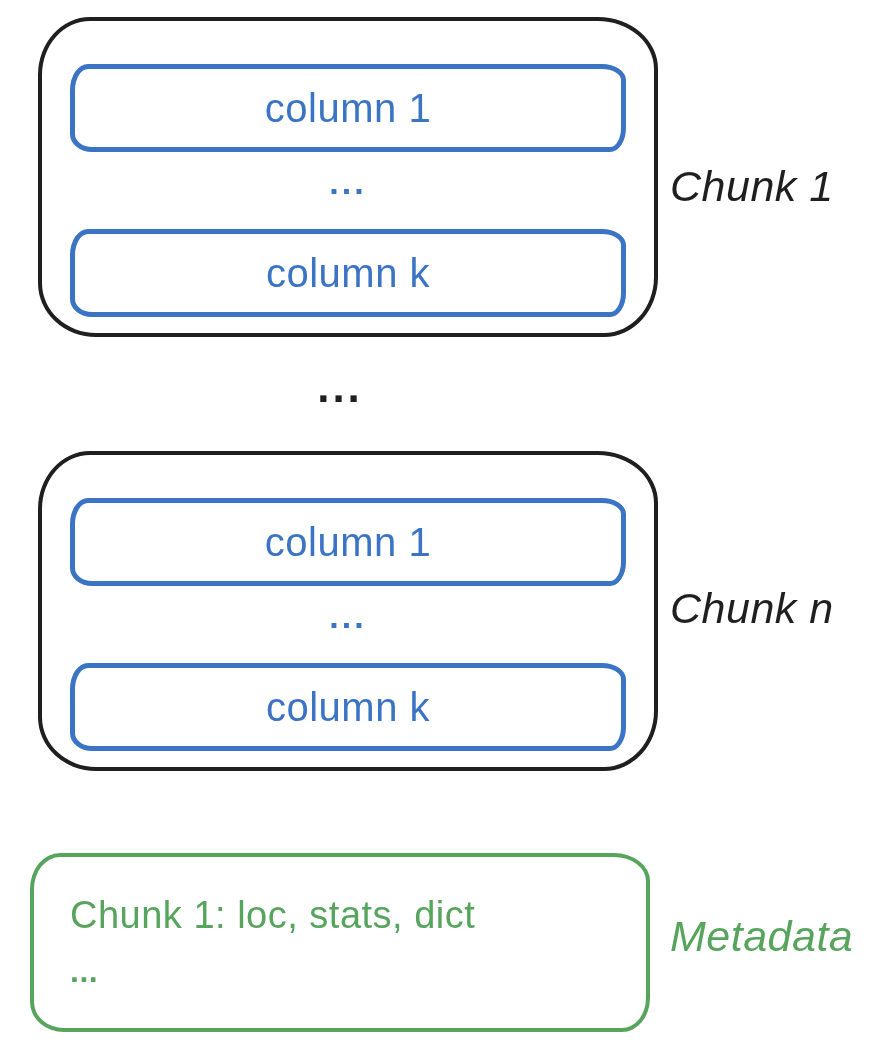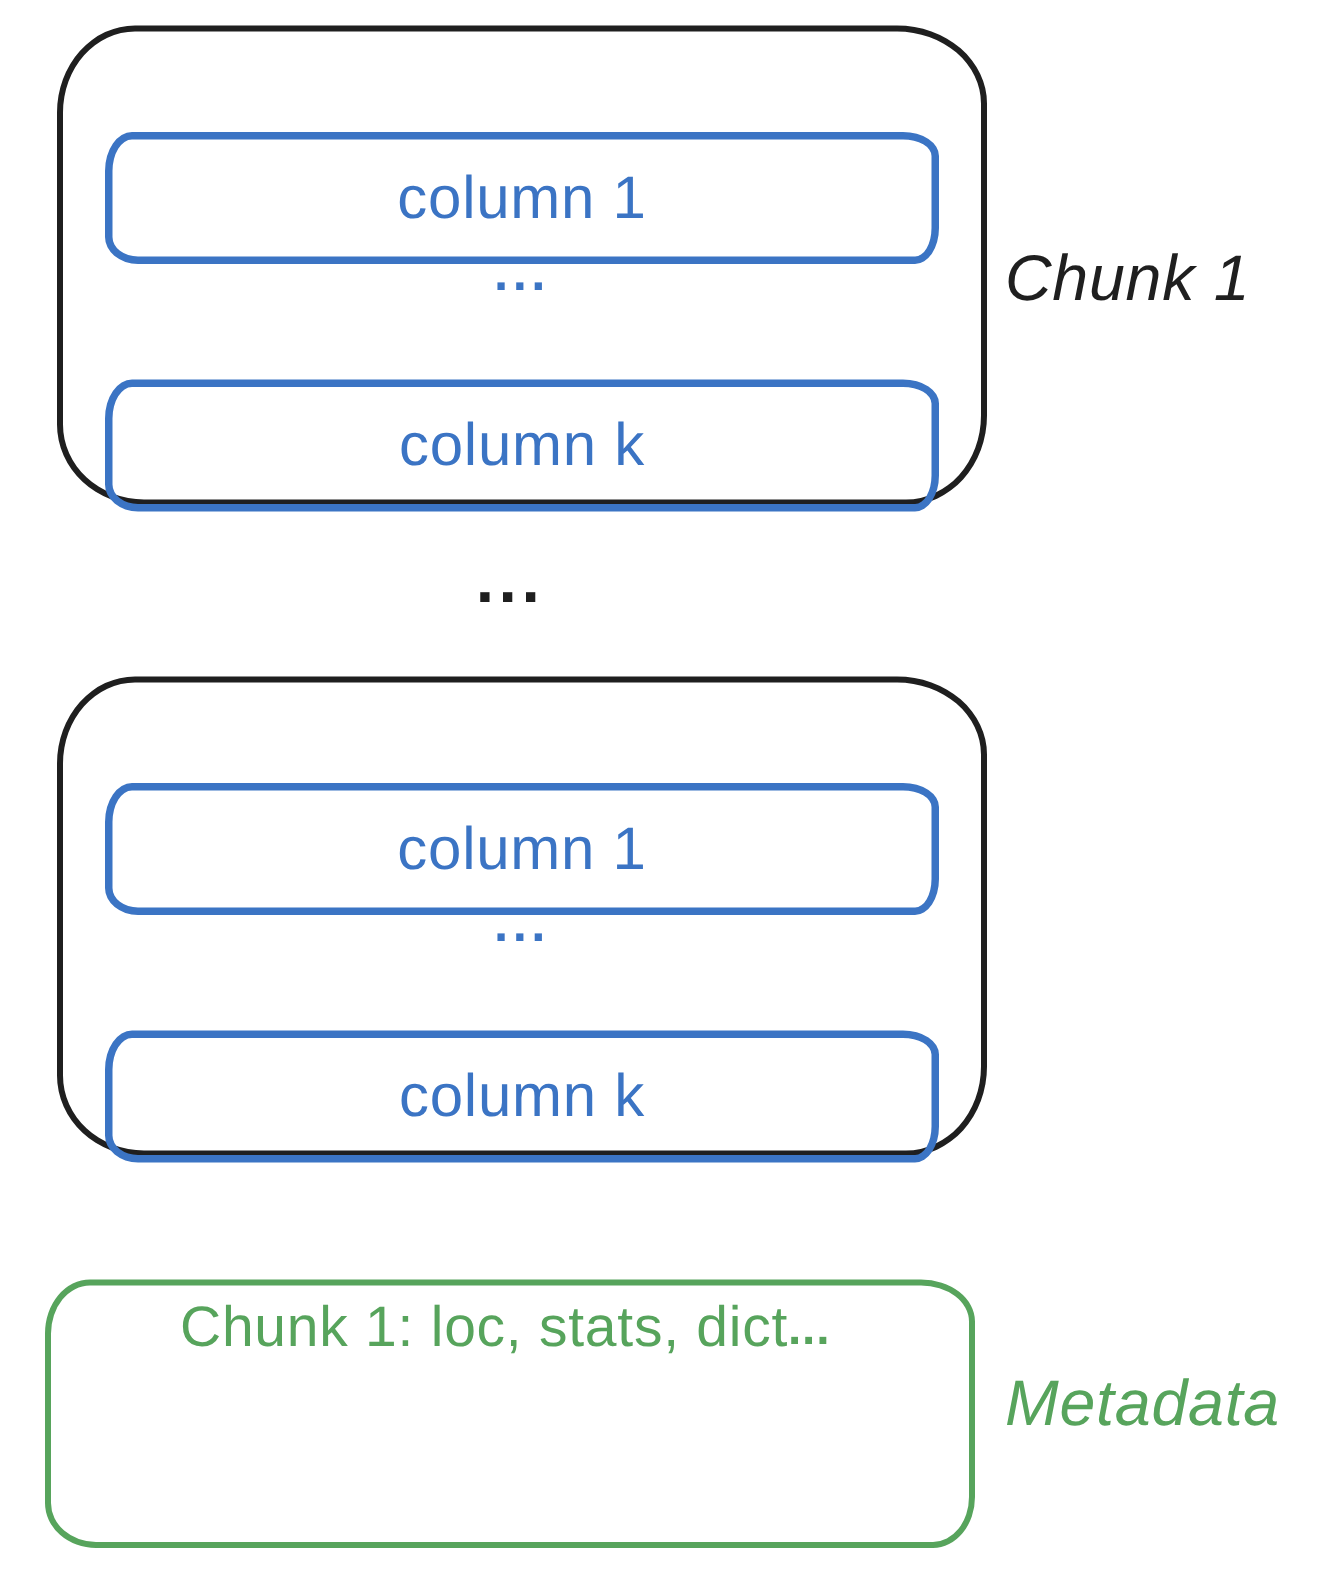--- a/index.html
+++ b/index.html
@@ -37,21 +37,20 @@
     height: 88px;
     border: 5px solid var(--blue, #3b74c4);
     border-radius: 18px 24px 16px 22px / 26px 16px 24px 18px;
     box-sizing: border-box;
     display: flex;
     align-items: center;
     justify-content: center;
     color: var(--blue, #3b74c4);
     font-size: 40px;
     letter-spacing: 0.5px;
-    margin-top: 24px;
   }
   .col-box.top { top: 43px; }
   .col-box.bottom { top: 208px; text-align: center; }
 
   .inner-dots {
     position: absolute;
     left: 0;
     right: 0;
     top: 142px;
     text-align: center;
@@ -92,23 +91,23 @@
   .meta-box {
     position: absolute;
     left: 30px;
     top: 853px;
     width: 620px;
     height: 179px;
     border: 4px solid var(--green, #57a45c);
     border-radius: 30px 36px 28px 34px / 36px 28px 34px 30px;
     box-sizing: border-box;
     display: flex;
-    flex-direction: row;
-    justify-content: flex-start;
-    padding-left: 86px;
+    flex-direction: column;
+    justify-content: center;
+    padding-left: 36px;
     color: var(--green, #57a45c);
     font-size: 38px;
     letter-spacing: 0.5px;
   }
   .meta-line { line-height: 56px; white-space: nowrap; }
   .meta-line.dots { font-weight: bold; font-size: 32px; }
 </style>
 </head>
 <body>
 
@@ -121,20 +120,21 @@
   </div>
   <div class="side-label chunk1">Chunk 1</div>
 
   <div class="between-dots">...</div>
 
   <div class="chunk-outer last">
     <div class="col-box top">column 1</div>
     <div class="inner-dots">...</div>
     <div class="col-box bottom">column k</div>
   </div>
+  <div class="side-label chunkn">Chunk n</div>
 
   <div class="meta-box">
     <div class="meta-line">Chunk 1: loc, stats, dict</div>
     <div class="meta-line dots">...</div>
   </div>
   <div class="side-label metadata">Metadata</div>
 
 </div>
 
 </body></html>

